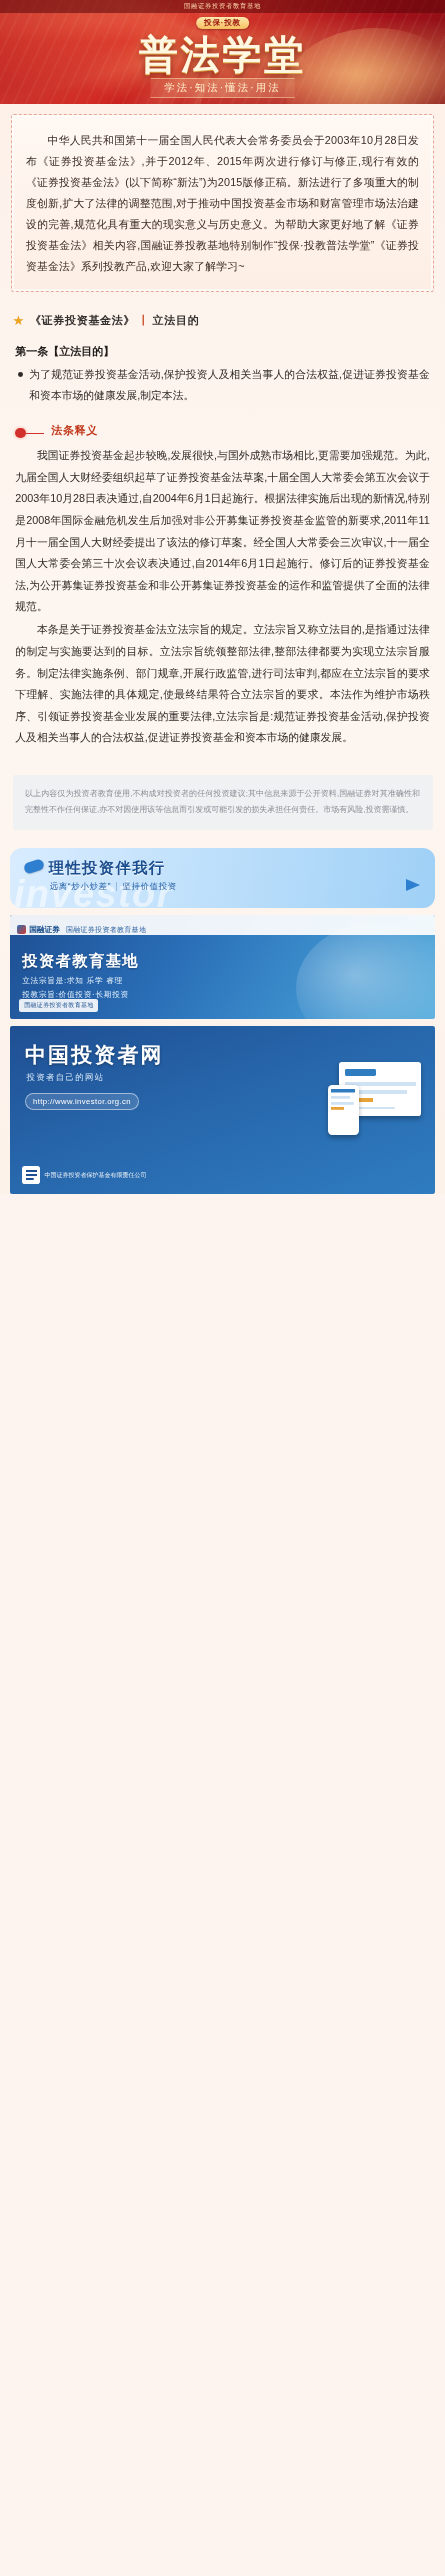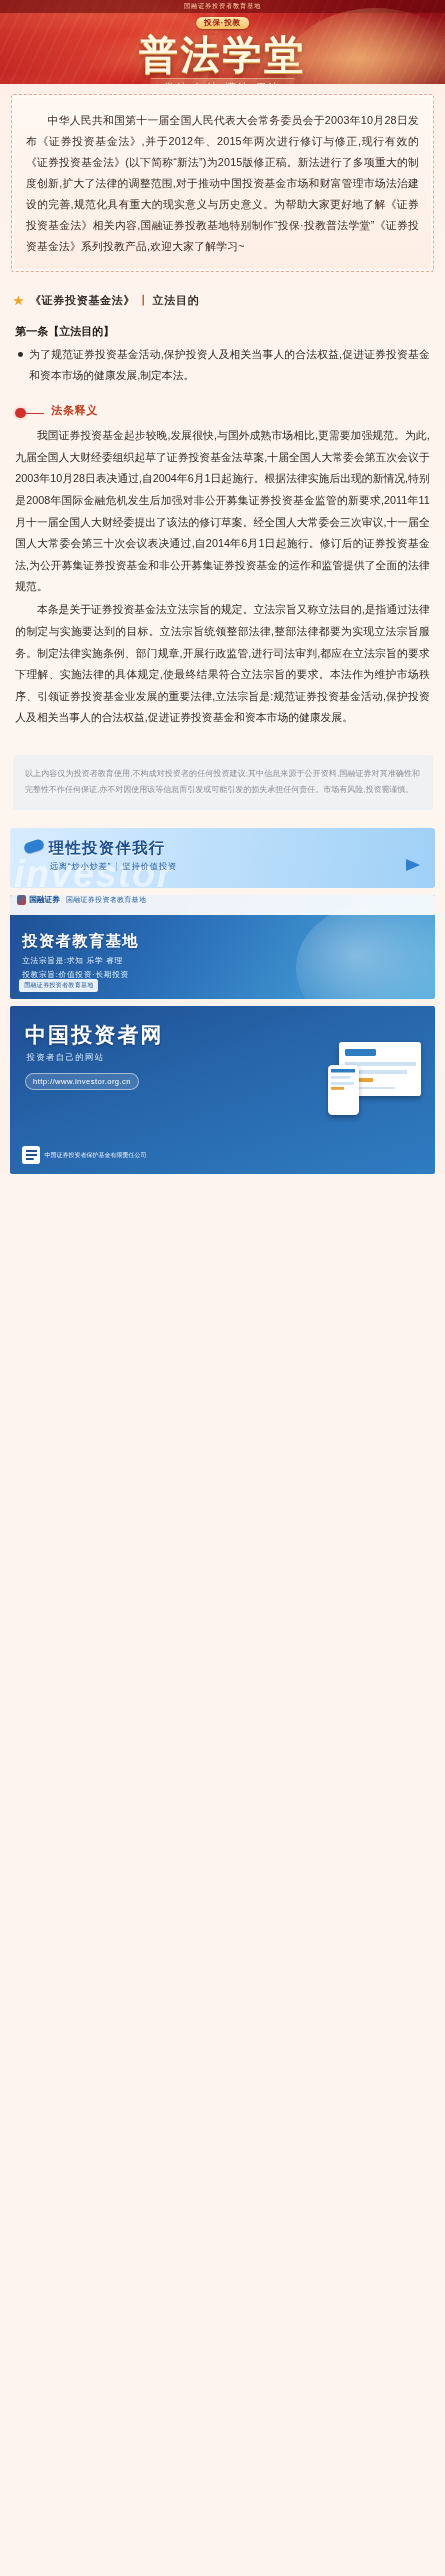--- a/index.html
+++ b/index.html
@@ -8,21 +8,21 @@
     font-family: "Liberation Sans", sans-serif;
     background: #fdf4ef;
     color: #222;
   }
   .page { width: 445px; position: relative; background: linear-gradient(180deg,#fdeee6 0%, #fdf3ec 20%, #fdf6f0 60%, #fdf2ea 100%); }
 
   
   .banner {
     position: relative;
     width: 445px;
-    height: 84px;
+    height: 104px;
     background:
       radial-gradient(ellipse at 80% 70%, rgba(255,190,120,0.55) 0%, rgba(255,150,60,0.0) 55%),
       radial-gradient(ellipse at 20% 20%, rgba(255,120,80,0.45) 0%, rgba(180,20,20,0.0) 60%),
       linear-gradient(135deg,#b4161a 0%, #d0241f 35%, #a8111a 70%, #7e0d14 100%);
     overflow: hidden;
   }
   .banner:before {
     content:"";
     position:absolute; inset:0;
     background:
@@ -151,21 +151,21 @@
     padding:11px 12.5px 12.5px;
   }
   .disc-title { text-align:center; font-size:9.7px; color:#6f7478; font-weight:bold; margin-bottom:5.6px; }
   .disc-card p { font-size:8px; line-height:1.95; color:#8a8f94; text-align:justify; }
 
   
   .promo {
     position:relative;
     margin: 5.6px 9.7px 0;
     height: 60px;
-    border-radius:3px;
+    border-radius:12px;
     overflow:hidden;
     background: linear-gradient(100deg,#d9ecff 0%, #bfe0fb 45%, #9fd0f6 100%);
   }
   .promo:before{
     content:"investor";
     position:absolute; left:4.2px; bottom:-8.4px;
     font-size:38px; font-weight:bold; font-style:italic;
     color:rgba(255,255,255,0.55); letter-spacing:1.4px;
   }
   .promo-pill {
@@ -195,21 +195,21 @@
     background: linear-gradient(120deg,#1e4f93 0%, #2a6fb8 40%, #3f93cf 75%, #63b3e0 100%);
   }
   .edu:after{
     content:""; position:absolute; right:-28px; bottom:-35px; width:167px; height:132px;
     background: radial-gradient(ellipse at 35% 40%, rgba(255,255,255,0.35), rgba(255,255,255,0) 62%);
     border-radius:50%;
   }
   .edu-top {
     position:absolute; top:0; left:0; right:0; height:19.5px;
     background: rgba(255,255,255,0.92);
-    display:flex; align-items:flex-start; gap:6px; padding:0 7px;
+    display:flex; align-items:flex-end; gap:6px; padding:0 7px;
   }
   .edu-logo {
     display:flex; align-items:center; gap:2.8px;
     font-size:7.7px; font-weight:bold; color:#1b4f8e;
   }
   .edu-logo .mark {
     width:9.7px; height:9.7px; border-radius:2.1px;
     background:linear-gradient(135deg,#2a6fb8,#d23a2c);
   }
   .edu-top-text { font-size:7px; color:#2a5f9e; letter-spacing:0.3px; }

